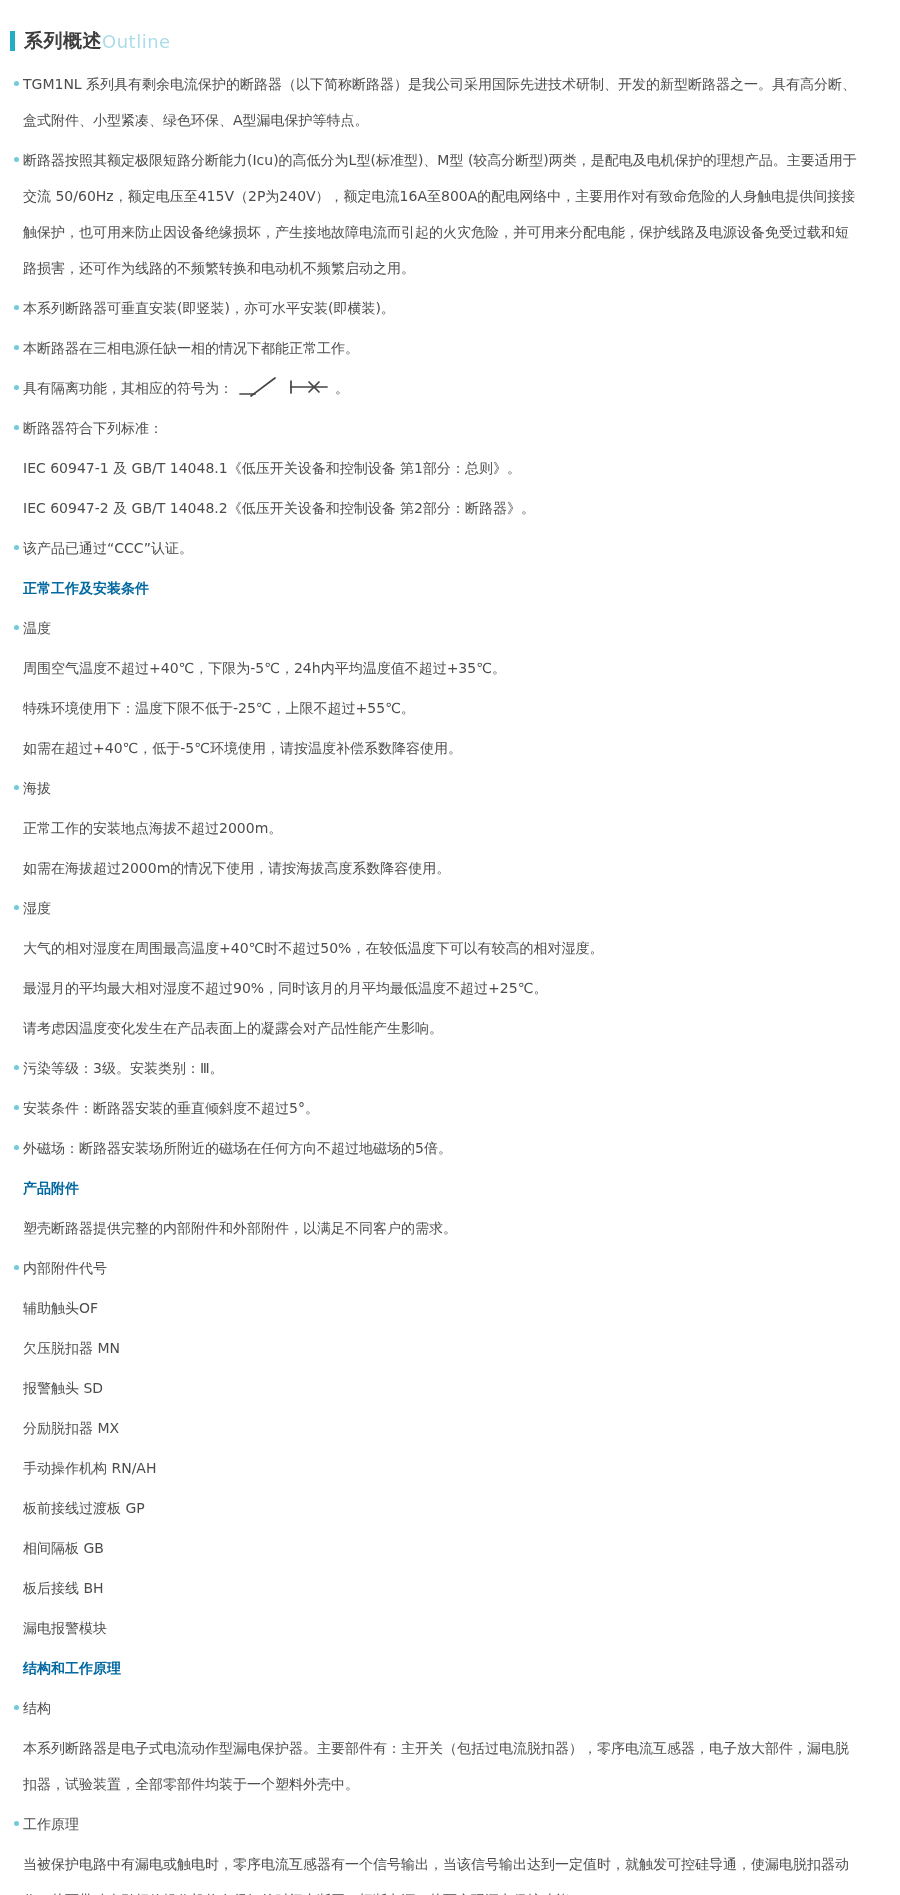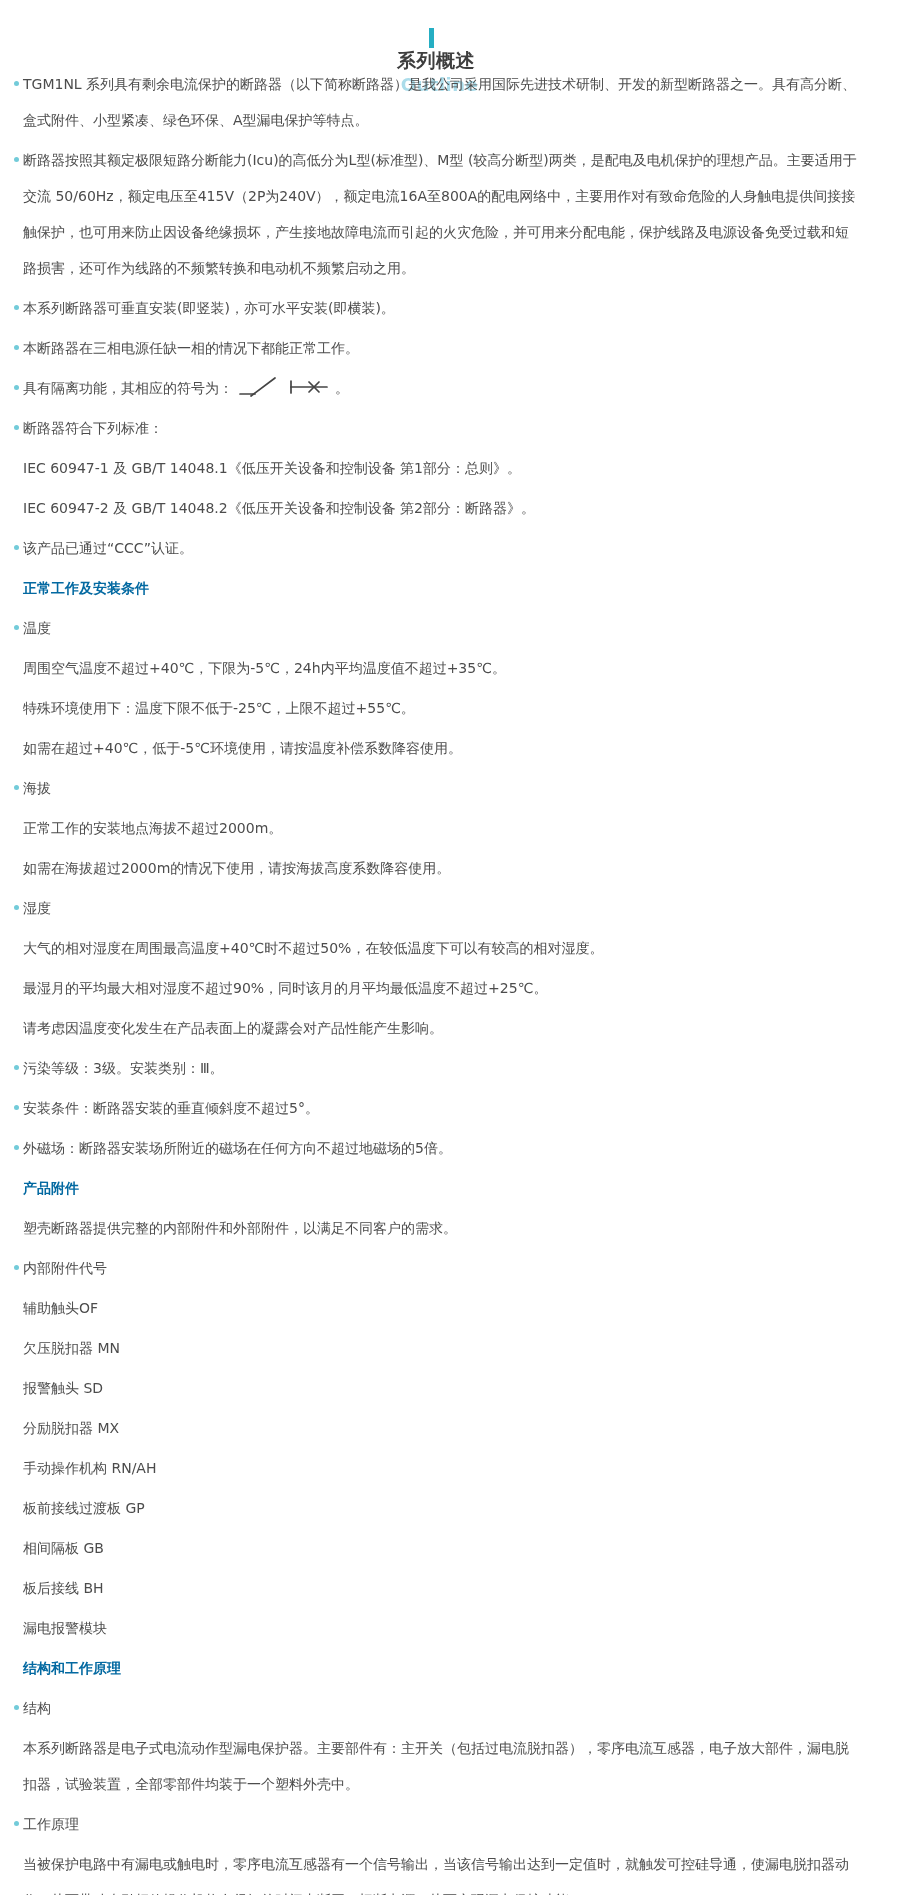--- a/index.html
+++ b/index.html
@@ -10,40 +10,39 @@
     -webkit-font-smoothing: antialiased;
   }
   .page { padding: 24px 38px 30px 10px; }
 
   
   .sec-header {
     display: flex;
     align-items: center;
     margin: 4px 0 12px 0;
     height: 26px;
-    flex-direction: column;
   }
   .accent-bar {
     width: 5px;
     height: 20px;
     background: #25aec3;
     margin-right: 9px;
     flex: none;
   }
   .title-cn {
     font-size: 19px;
     font-weight: 700;
     color: #3e3e3e;
     letter-spacing: 0.5px;
   }
   .title-en {
     font-size: 18px;
-    font-weight: 700;
+    font-weight: 400;
     color: #abdcea;
-    margin-left: 7px;
+    margin-left: 0;
     letter-spacing: 0.5px;
   }
 
   
   .ln {
     position: relative;
     margin: 4px;
     padding-left: 9px;
     font-size: 14px;
     line-height: 36px;

